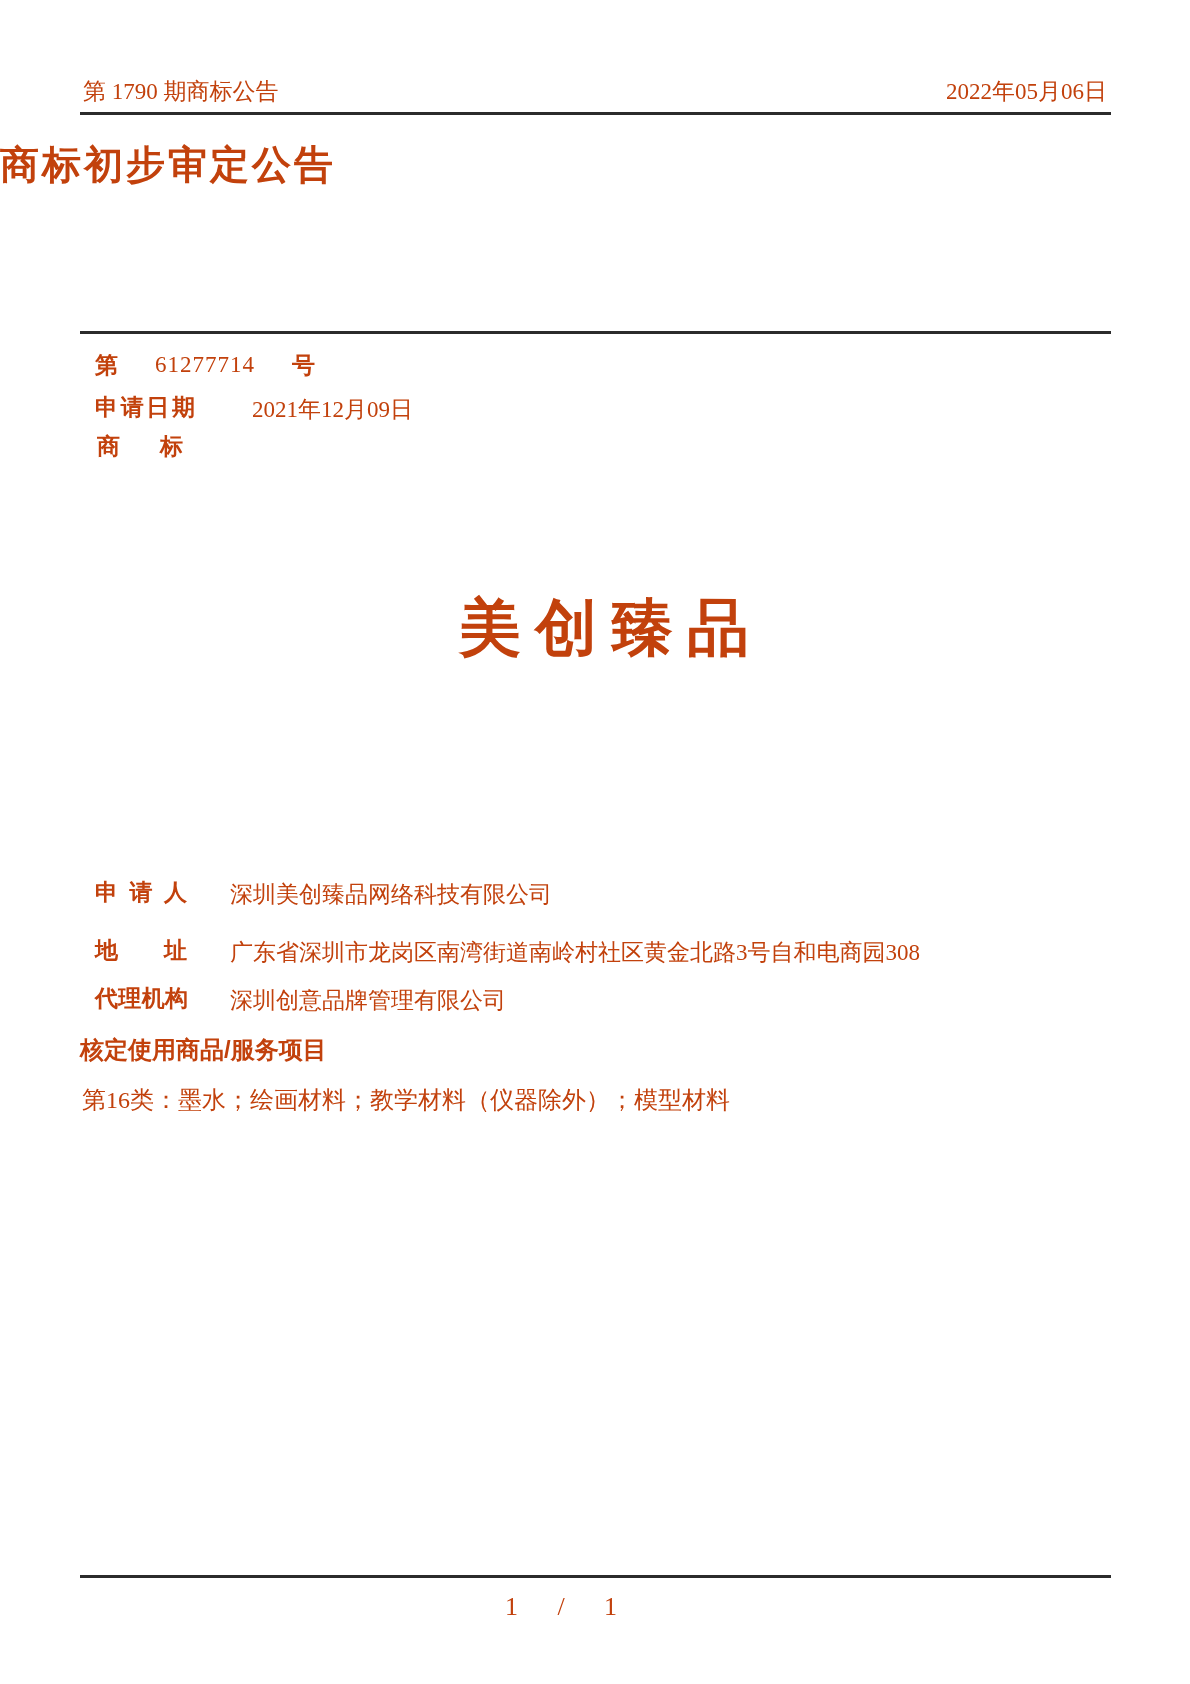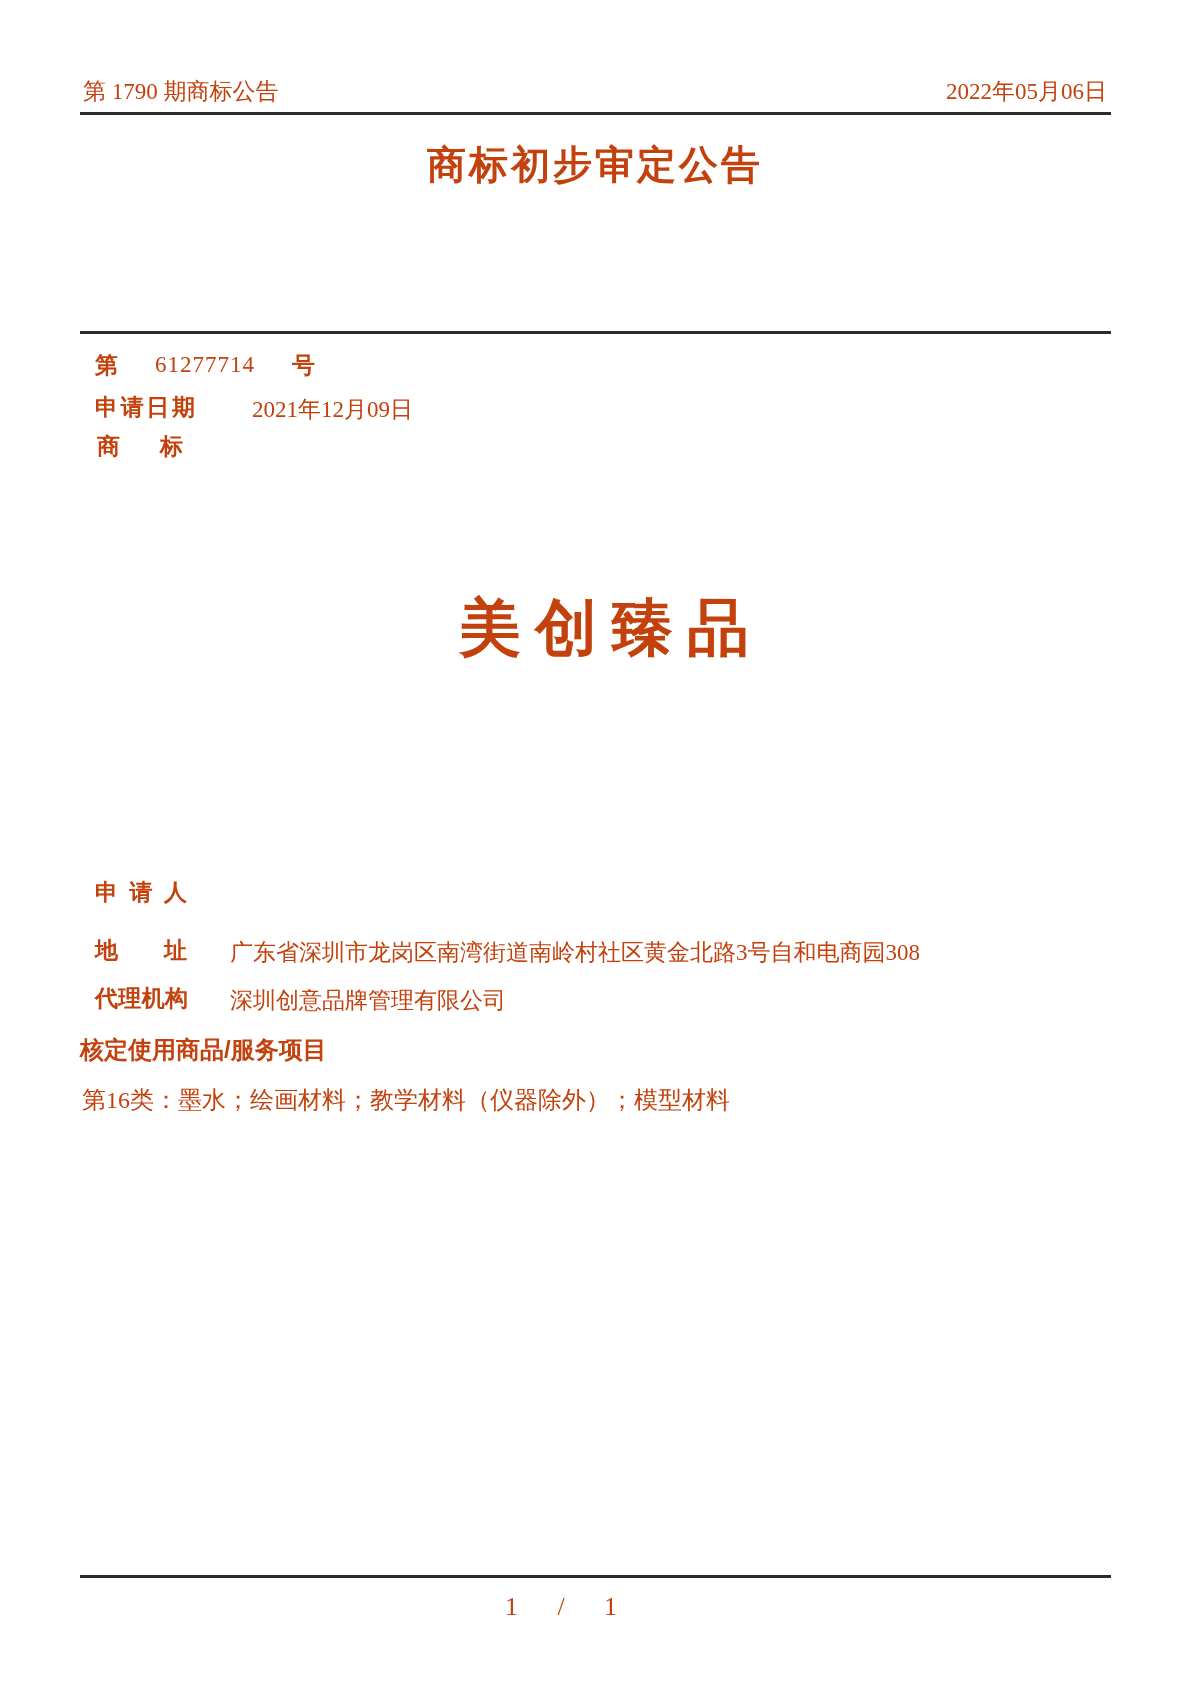--- a/index.html
+++ b/index.html
@@ -33,21 +33,20 @@
     position: absolute;
     right: 83px; top: 76px;
     font-size: 23px;
     white-space: nowrap;
     text-align: right;
   }
   .doc-title {
     position: absolute;
     left: 0; top: 138px;
     width: 100%;
-    text-align: center;
     font-size: 39px;
     font-weight: bold;
     letter-spacing: 3px;
   }
   .intro {
     position: absolute;
     left: 84px; top: 216px;
     width: 1030px;
     font-size: 28px;
     font-weight: bold;
@@ -146,20 +145,21 @@
   <div class="lbl f-number-suffix">号</div>
 
   <div class="lbl lbl-justify f-date-label">申请日期</div>
   <div class="val f-date-value">2021年12月09日</div>
 
   <div class="lbl lbl-justify f-mark-label">商标</div>
 
   <div class="trademark">美创臻品</div>
 
   <div class="lbl lbl-justify f-applicant-label">申请人</div>
+  <div class="val f-applicant-value">深圳美创臻品网络科技有限公司</div>
 
   <div class="lbl lbl-justify f-address-label">地址</div>
   <div class="val f-address-value">广东省深圳市龙岗区南湾街道南岭村社区黄金北路3号自和电商园308</div>
 
   <div class="lbl lbl-justify f-agency-label">代理机构</div>
   <div class="val f-agency-value">深圳创意品牌管理有限公司</div>
 
   <div class="goods-header">核定使用商品/服务项目</div>
   <div class="goods-items">第16类：墨水；绘画材料；教学材料（仪器除外）；模型材料</div>
 

